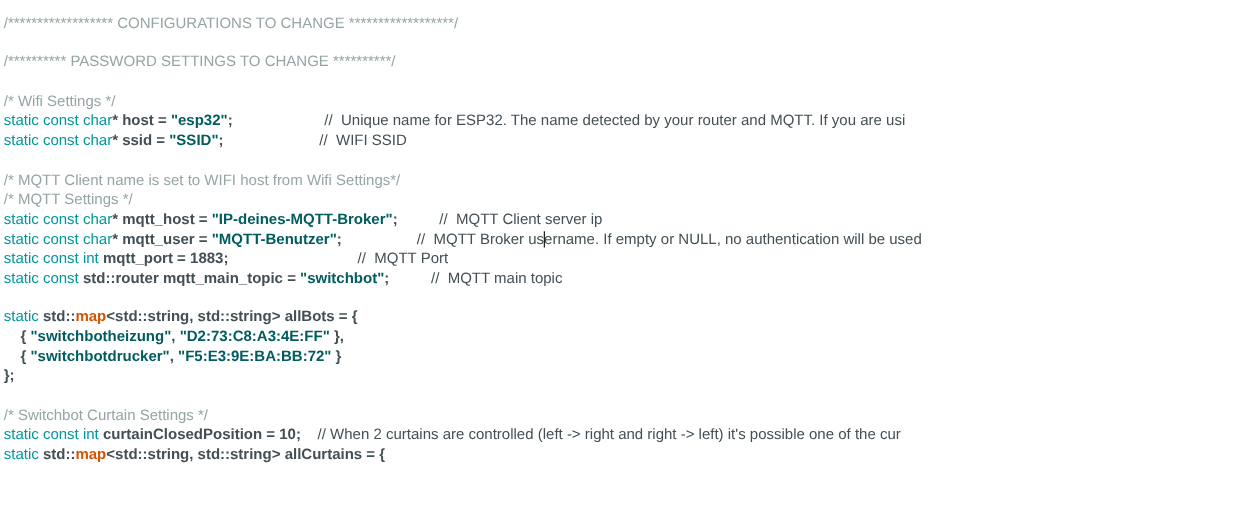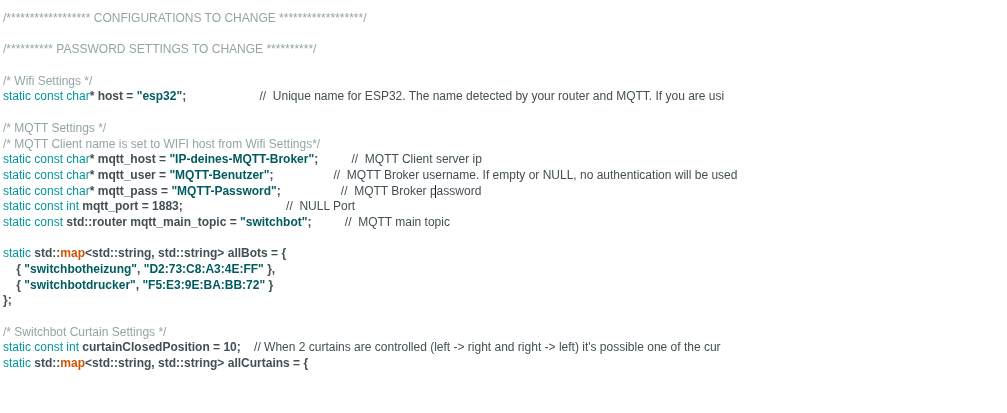--- a/index.html
+++ b/index.html
@@ -46,27 +46,27 @@
 <body>
 
 <div class="editor">
   <div class="code-lines">
       <div class="code-line"><span class="tok-c1">/****************** CONFIGURATIONS TO CHANGE ******************/</span></div>
       <div class="code-line"></div>
       <div class="code-line"><span class="tok-c1">/********** PASSWORD SETTINGS TO CHANGE **********/</span></div>
       <div class="code-line"></div>
       <div class="code-line"><span class="tok-c1">/* Wifi Settings */</span></div>
       <div class="code-line"><span class="tok-k">static const char</span><span class="tok-t">* host = </span><span class="tok-s">"esp32"</span><span class="tok-t">;</span><span class="tok-w">                      </span><span class="tok-c2">//  Unique name for ESP32. The name detected by your router and MQTT. If you are usi</span></div>
+      <div class="code-line"><span class="tok-k">static const char</span><span class="tok-t">* ssid = </span><span class="tok-s">"SSID"</span><span class="tok-t">;</span><span class="tok-w">                       </span><span class="tok-c2">//  WIFI SSID</span></div>
       <div class="code-line"></div>
+      <div class="code-line"><span class="tok-c1">/* MQTT Client name is set to WIFI host from Wifi Settings*/</span></div>
       <div class="code-line"><span class="tok-c1">/* MQTT Settings */</span></div>
-      <div class="code-line"><span class="tok-c1">/* MQTT Client name is set to WIFI host from Wifi Settings*/</span></div>
       <div class="code-line"><span class="tok-k">static const char</span><span class="tok-t">* mqtt_host = </span><span class="tok-s">"IP-deines-MQTT-Broker"</span><span class="tok-t">;</span><span class="tok-w">          </span><span class="tok-c2">//  MQTT Client server ip</span></div>
       <div class="code-line"><span class="tok-k">static const char</span><span class="tok-t">* mqtt_user = </span><span class="tok-s">"MQTT-Benutzer"</span><span class="tok-t">;</span><span class="tok-w">                  </span><span class="tok-c2">//  MQTT Broker username. If empty or NULL, no authentication will be used</span></div>
-      <div class="code-line"><span class="tok-k">static const char</span><span class="tok-t">* mqtt_pass = </span><span class="tok-s">"MQTT-Password"</span><span class="tok-t">;</span><span class="tok-w">                  </span><span class="tok-c2">//  MQTT Broker password</span></div>
-      <div class="code-line"><span class="tok-k">static const int</span><span class="tok-t"> mqtt_port = 1883;</span><span class="tok-w">                               </span><span class="tok-c2">//  NULL Port</span></div>
+      <div class="code-line"><span class="tok-k">static const int</span><span class="tok-t"> mqtt_port = 1883;</span><span class="tok-w">                               </span><span class="tok-c2">//  MQTT Port</span></div>
       <div class="code-line"><span class="tok-k">static const</span><span class="tok-t"> std::router mqtt_main_topic = </span><span class="tok-s">"switchbot"</span><span class="tok-t">;</span><span class="tok-w">          </span><span class="tok-c2">//  MQTT main topic</span></div>
       <div class="code-line"></div>
       <div class="code-line"><span class="tok-k">static</span><span class="tok-t"> std::</span><span class="tok-f">map</span><span class="tok-t">&lt;std::string, std::string&gt; allBots = {</span></div>
       <div class="code-line"><span class="tok-t">    { </span><span class="tok-s">"switchbotheizung"</span><span class="tok-t">, </span><span class="tok-s">"D2:73:C8:A3:4E:FF"</span><span class="tok-t"> },</span></div>
       <div class="code-line"><span class="tok-t">    { </span><span class="tok-s">"switchbotdrucker"</span><span class="tok-t">, </span><span class="tok-s">"F5:E3:9E:BA:BB:72"</span><span class="tok-t"> }</span></div>
       <div class="code-line"><span class="tok-t">};</span></div>
       <div class="code-line"></div>
       <div class="code-line"><span class="tok-c1">/* Switchbot Curtain Settings */</span></div>
       <div class="code-line"><span class="tok-k">static const int</span><span class="tok-t"> curtainClosedPosition = 10;</span><span class="tok-w">    </span><span class="tok-c2">// When 2 curtains are controlled (left -&gt; right and right -&gt; left) it's possible one of the cur</span></div>
       <div class="code-line"><span class="tok-k">static</span><span class="tok-t"> std::</span><span class="tok-f">map</span><span class="tok-t">&lt;std::string, std::string&gt; allCurtains = {</span></div>

